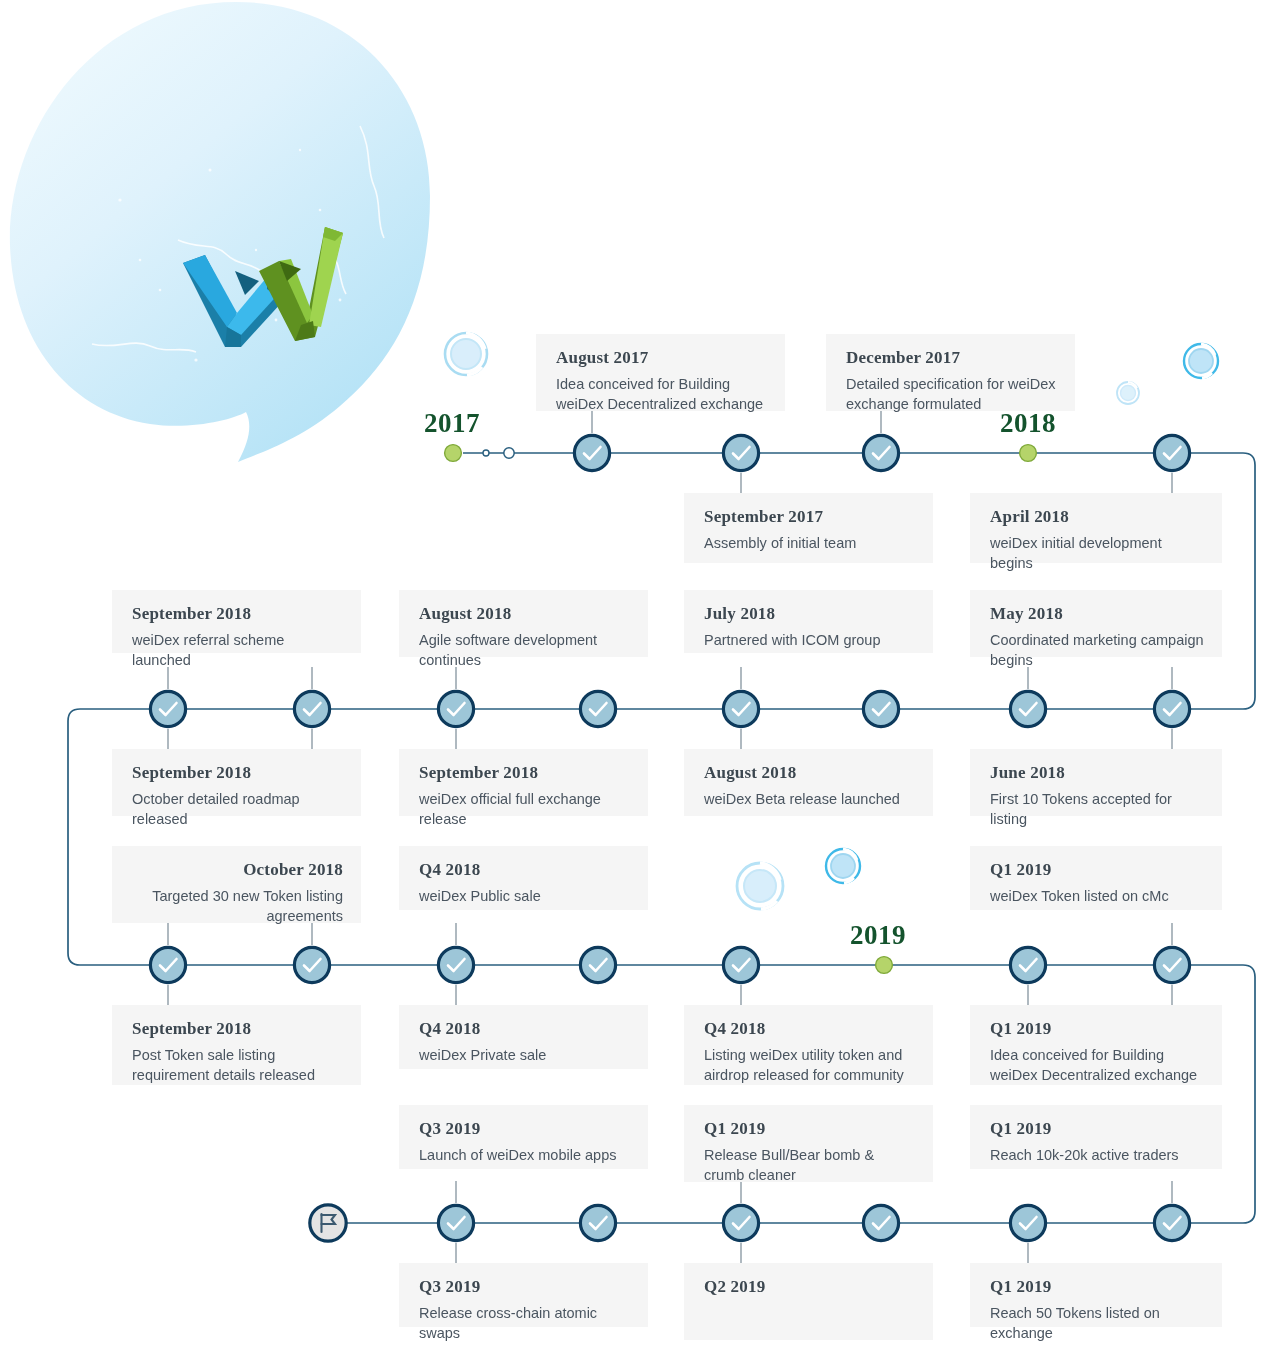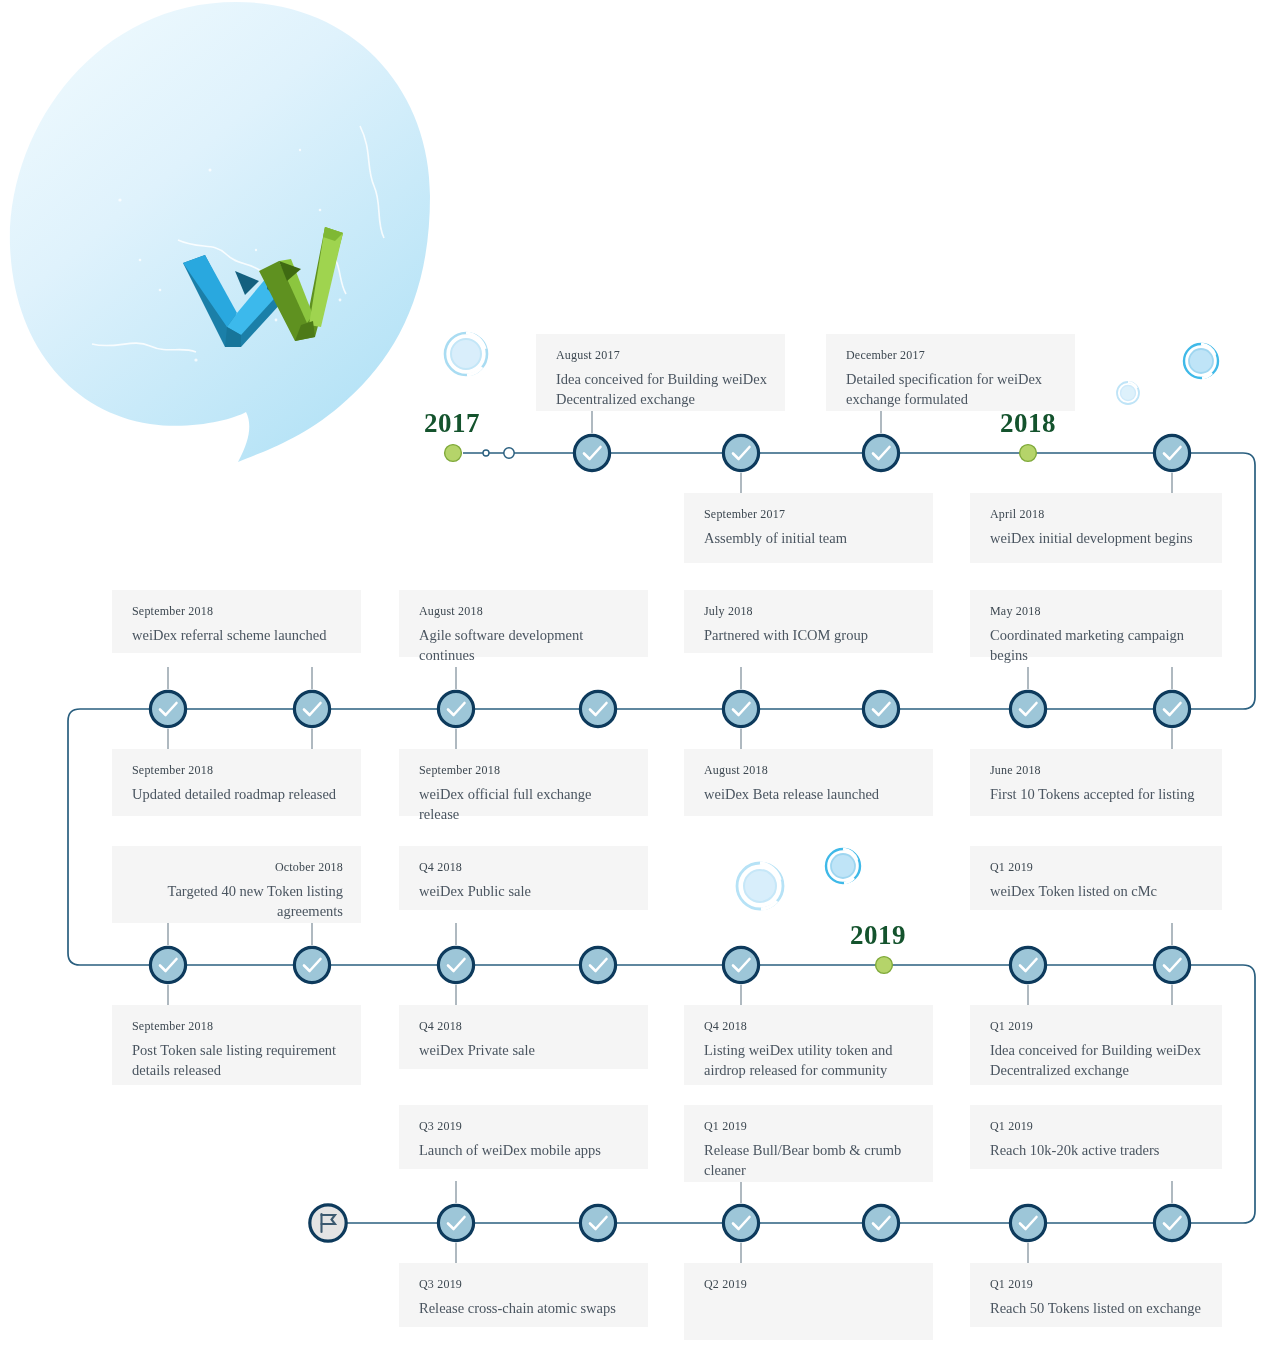--- a/index.html
+++ b/index.html
@@ -34,25 +34,25 @@
 
   
   .card{
     position:absolute;
     background:#f5f5f5;
     box-sizing:border-box;
     padding:14px 18px 14px 20px;
   }
   .card .date{
     font-family:"Liberation Serif","DejaVu Serif",serif;
-    font-weight:normal;font-size:12px;color:#3c4750;
+    font-weight:bold;font-size:17px;color:#3c4750;
     letter-spacing:.2px;margin-bottom:7px;
   }
   .card .desc{
-    font-family:Liberation Serif, serif;
+    font-family:Liberation Sans, sans-serif;
     font-size:14.5px;color:#4a5560;line-height:1.35;
   }
 
   
   .ring{position:absolute;}
 </style>
 </head>
 <body>
 
 <div id="stage">
@@ -351,21 +351,21 @@
     <div class="date">April 2018</div>
     <div class="desc">weiDex initial development begins</div>
   </div>
 
   <div class="card" style="left:112px;top:590px;width:249px;height:63px;">
     <div class="date">September 2018</div>
     <div class="desc">weiDex referral scheme launched</div>
   </div>
   <div class="card" style="left:112px;top:749px;width:249px;height:67px;">
     <div class="date">September 2018</div>
-    <div class="desc">Updated detailed roadmap released</div>
+    <div class="desc">October detailed roadmap released</div>
   </div>
   <div class="card" style="left:399px;top:590px;width:249px;height:67px;">
     <div class="date">August 2018</div>
     <div class="desc">Agile software development continues</div>
   </div>
   <div class="card" style="left:399px;top:749px;width:249px;height:67px;">
     <div class="date">September 2018</div>
     <div class="desc">weiDex official full exchange release</div>
   </div>
   <div class="card" style="left:684px;top:590px;width:249px;height:63px;">
@@ -380,21 +380,21 @@
     <div class="date">May 2018</div>
     <div class="desc">Coordinated marketing campaign begins</div>
   </div>
   <div class="card" style="left:970px;top:749px;width:252px;height:67px;">
     <div class="date">June 2018</div>
     <div class="desc">First 10 Tokens accepted for listing</div>
   </div>
 
   <div class="card" style="left:112px;top:846px;width:249px;height:77px;text-align:right;">
     <div class="date">October 2018</div>
-    <div class="desc">Targeted 40 new Token listing agreements</div>
+    <div class="desc">Targeted 30 new Token listing agreements</div>
   </div>
   <div class="card" style="left:112px;top:1005px;width:249px;height:80px;">
     <div class="date">September 2018</div>
     <div class="desc">Post Token sale listing requirement details released</div>
   </div>
   <div class="card" style="left:399px;top:846px;width:249px;height:64px;">
     <div class="date">Q4 2018</div>
     <div class="desc">weiDex Public sale</div>
   </div>
   <div class="card" style="left:399px;top:1005px;width:249px;height:64px;">

